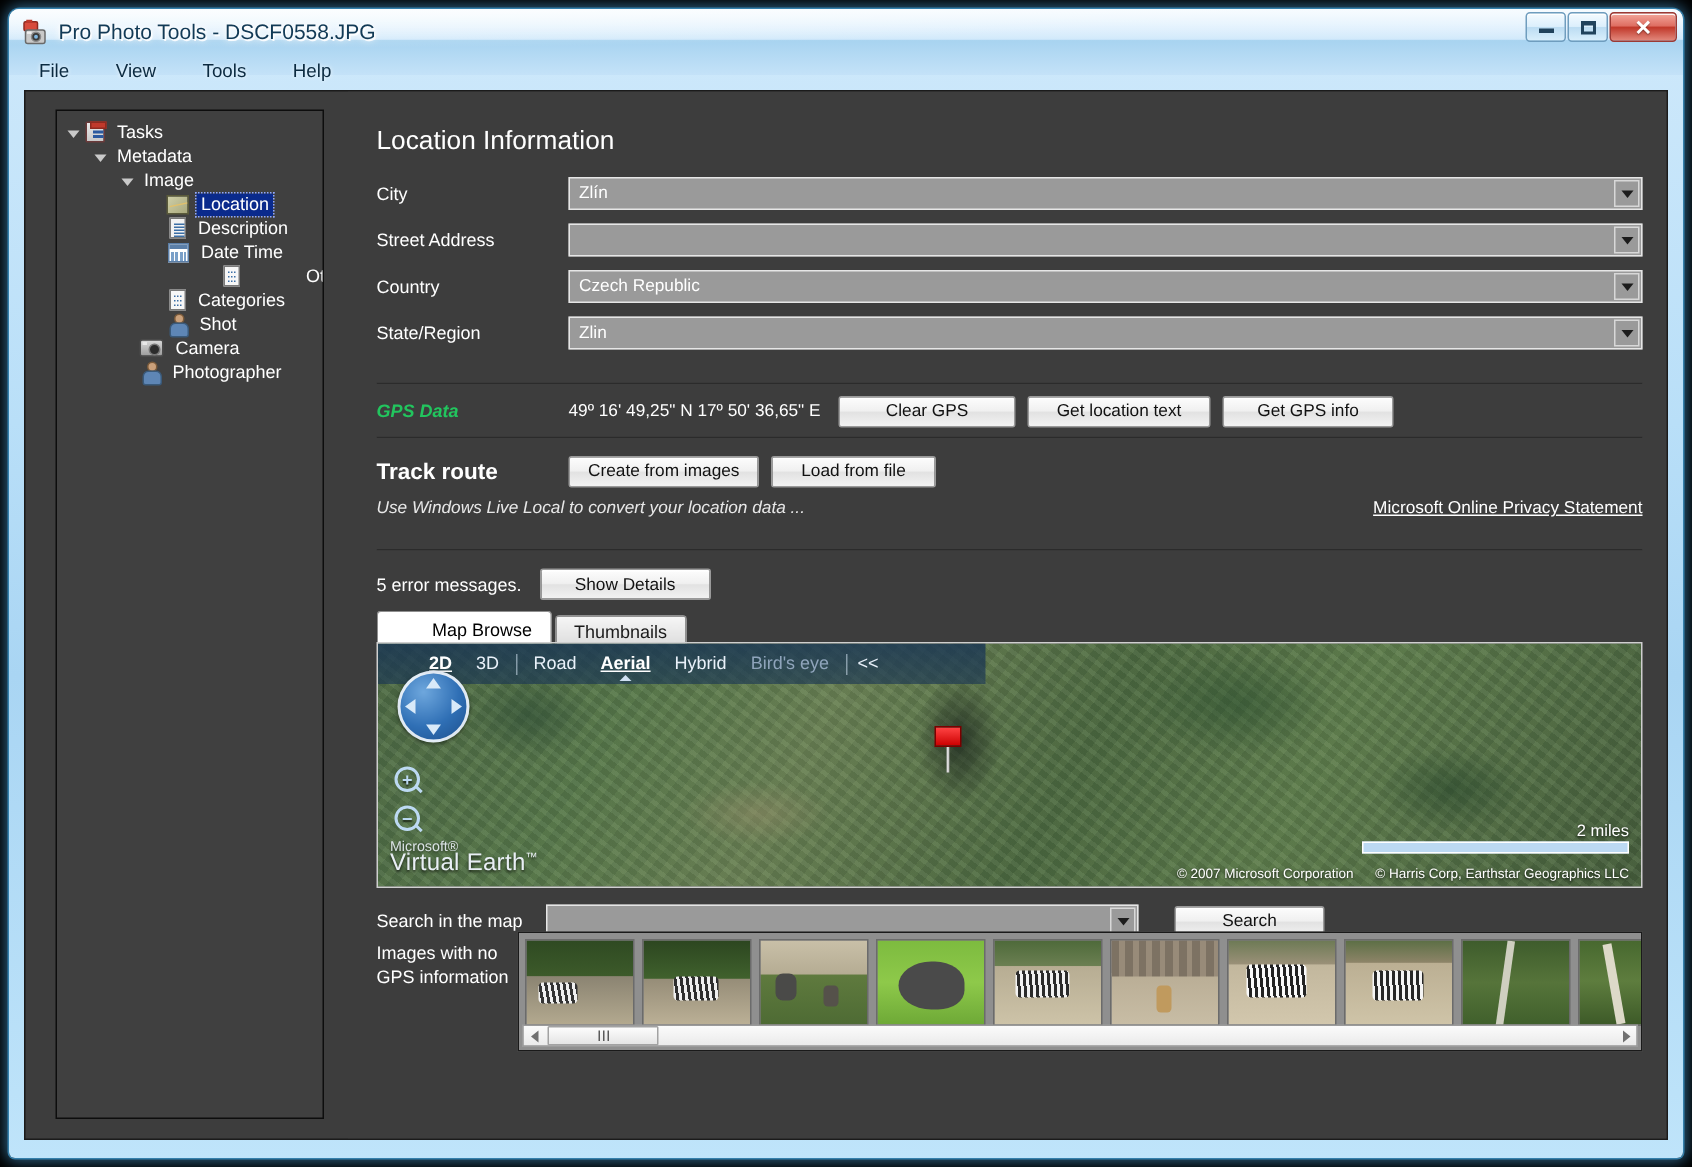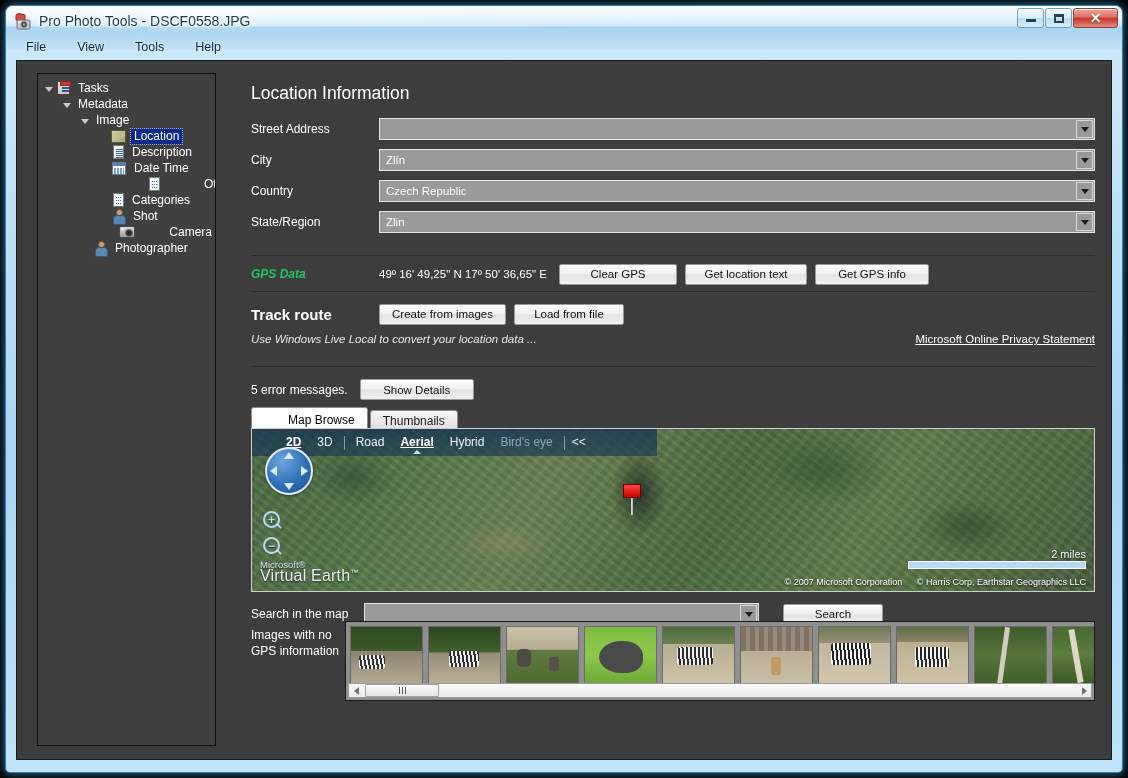--- a/index.html
+++ b/index.html
@@ -427,51 +427,51 @@
           <div class="tnode" style="padding-left: 58px;">
             <div class="exp"></div>
             <div class="tico ico-list"></div>
             <div class="tlabel">Categories</div>
           </div>
           <div class="tnode" style="padding-left: 58px;">
             <div class="exp"></div>
             <div class="tico ico-person"></div>
             <div class="tlabel">Shot</div>
           </div>
-          <div class="tnode" style="padding-left: 40px; justify-content: space-between;">
+          <div class="tnode" style="padding-left: 40px;">
             <div class="exp"></div>
             <div class="tico ico-cam"></div>
             <div class="tlabel">Camera</div>
           </div>
           <div class="tnode" style="padding-left: 40px;">
             <div class="exp"></div>
             <div class="tico ico-person"></div>
             <div class="tlabel">Photographer</div>
           </div>
         </div>
     </div>
 
     <div id="content">
 
       <div class="page-title">Location Information</div>
 
       <div class="form-rows">
+        <div class="frow">
+          <div class="flabel">City</div>
+          <div class="combo">
+            <div class="cval">Zlín</div>
+            <div class="carrow">
+                <i></i>
+              </div>
+          </div>
+        </div>
         <div class="frow">
           <div class="flabel">Street Address</div>
           <div class="combo">
             <div class="cval"></div>
-            <div class="carrow">
-                <i></i>
-              </div>
-          </div>
-        </div>
-        <div class="frow">
-          <div class="flabel">City</div>
-          <div class="combo">
-            <div class="cval">Zlín</div>
             <div class="carrow">
                 <i></i>
               </div>
           </div>
         </div>
         <div class="frow">
           <div class="flabel">Country</div>
           <div class="combo">
             <div class="cval">Czech Republic</div>
             <div class="carrow">

